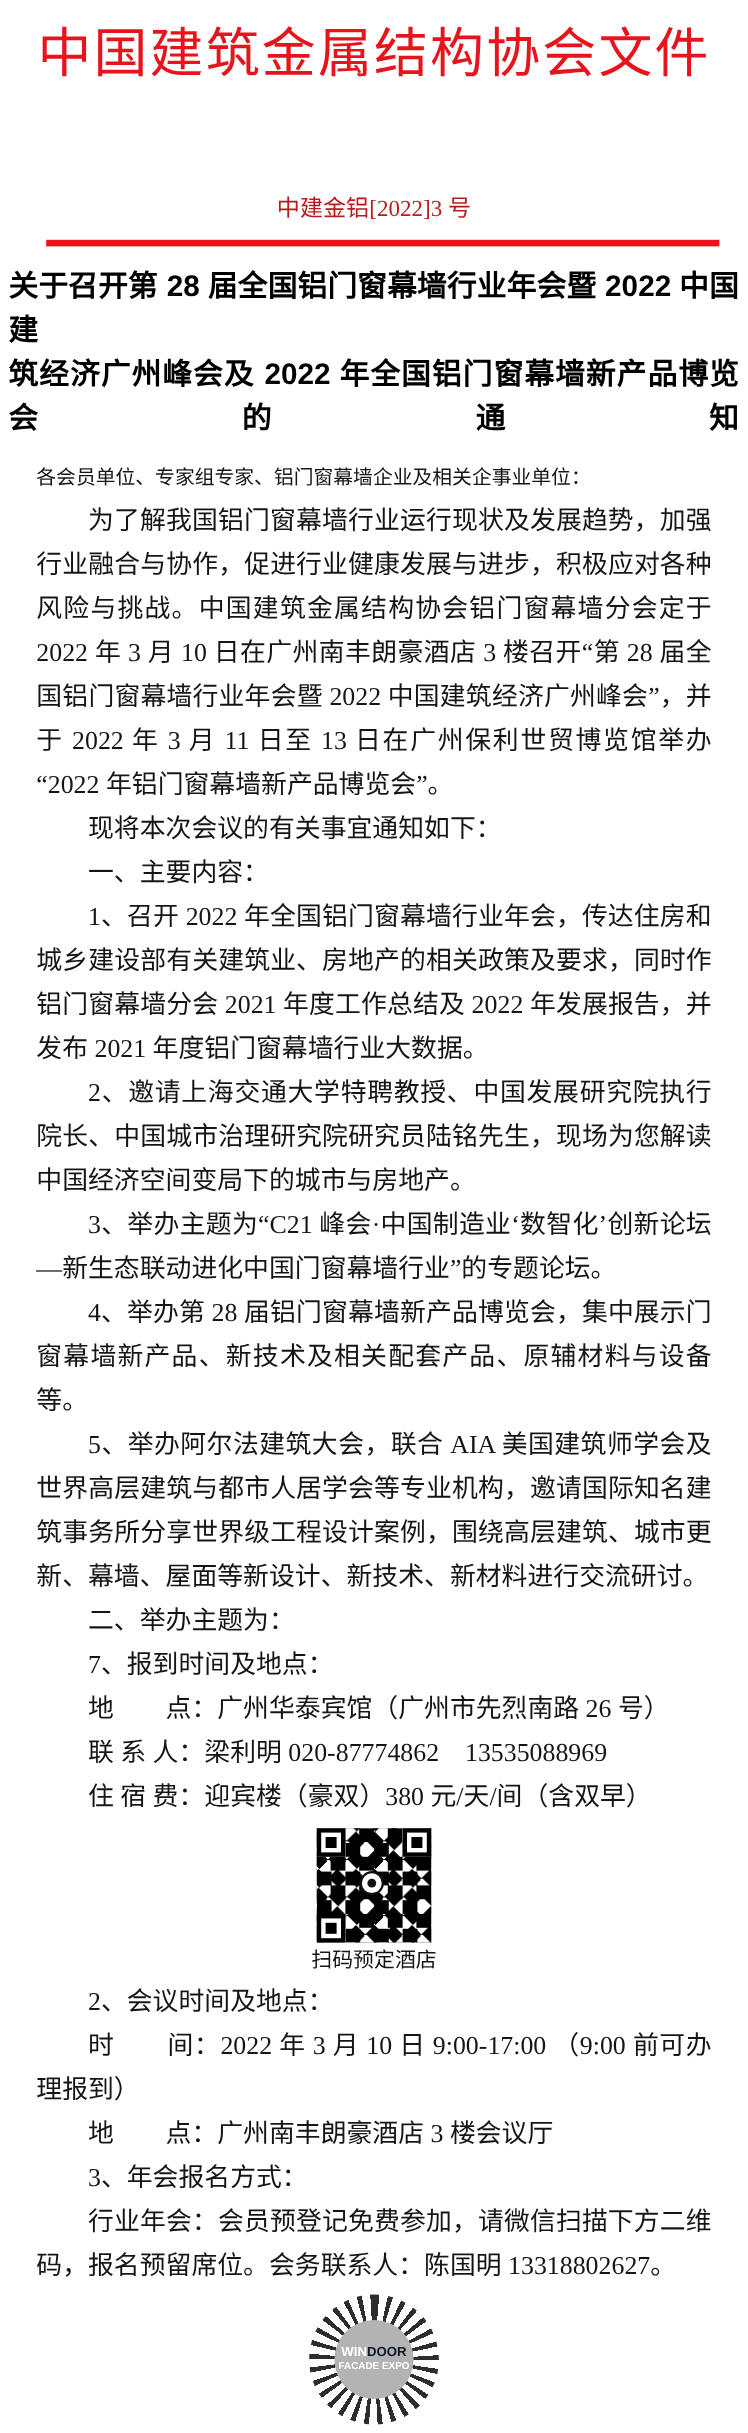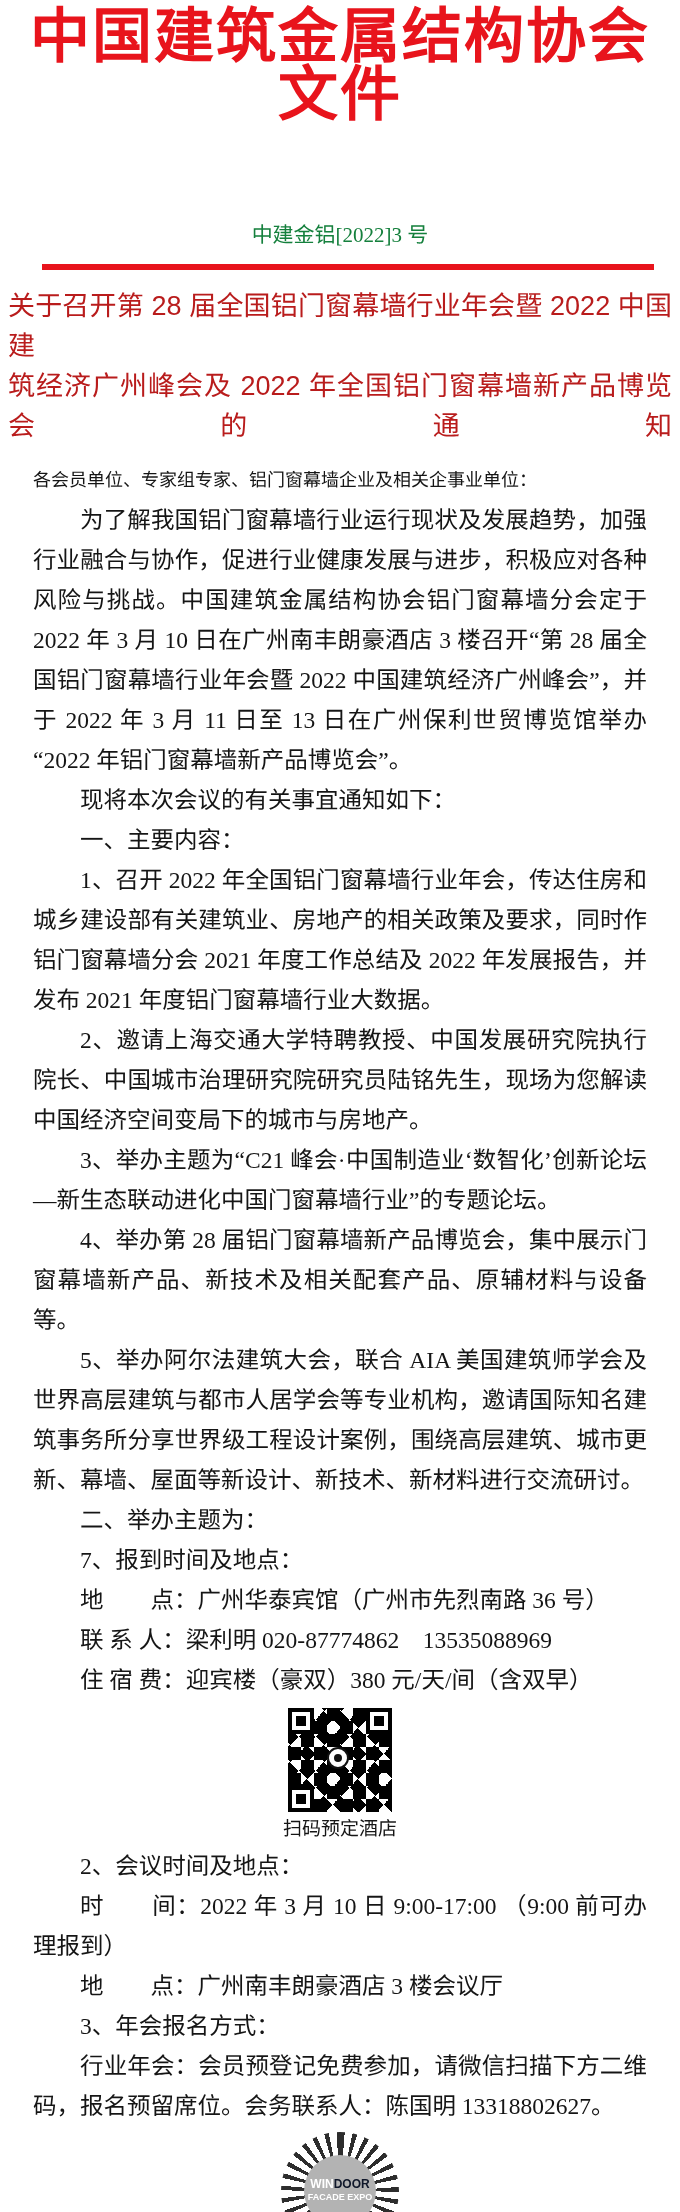--- a/index.html
+++ b/index.html
@@ -3,33 +3,33 @@
 <meta charset="utf-8">
 <style>
   html,body{margin:0;padding:0;background:#ffffff;}
   .page{
     width:680px;min-height:2212px;margin:0 auto;background:#ffffff;
     font-family:"Liberation Serif","DejaVu Serif",serif;
     color:#151515;position:relative;overflow:hidden;
   }
   
   .org-title{
-    margin:0;padding-top:8px;text-align:center;
-    font-size:60px;line-height:58px;font-weight:bold;letter-spacing:2px;
+    margin:0;padding-top:20px;text-align:center;
+    font-size:49px;line-height:58px;font-weight:normal;letter-spacing:2px;
     color:#e8141c;font-family:"Liberation Serif","DejaVu Serif",serif;
   }
   .doc-number{
-    margin-top:96px;text-align:center;font-size:21px;line-height:30px;color:#15803d;
+    margin-top:96px;text-align:center;font-size:21px;line-height:30px;color:#b91c1c;
   }
   .red-rule{
     height:6px;background:#e8141c;margin:14px 26px 0 42px;
   }
   
   .doc-title{
-    margin:16px 8px 0 8px;font-weight:400;color:#b91c1c;
+    margin:16px 8px 0 8px;font-weight:700;color:#000000;
     font-family:"Liberation Sans","DejaVu Sans",sans-serif;
     font-size:27px;line-height:40px;
   }
   .t-line{display:block;text-align:justify;text-align-last:justify;}
   
   .body{margin:14px 33px 0 33px;font-size:23.5px;line-height:40px;text-align:justify;}
   .body p{margin:0;}
   .salutation{white-space:nowrap;font-size:18px;}
   .indent{text-indent:2em;}
   .detail{text-indent:2em;}
@@ -89,21 +89,21 @@
 
     <p class="indent">一、主要内容：</p>
     <p class="indent">1、召开 2022 年全国铝门窗幕墙行业年会，传达住房和城乡建设部有关建筑业、房地产的相关政策及要求，同时作铝门窗幕墙分会 2021 年度工作总结及 2022 年发展报告，并发布 2021 年度铝门窗幕墙行业大数据。</p>
     <p class="indent">2、邀请上海交通大学特聘教授、中国发展研究院执行院长、中国城市治理研究院研究员陆铭先生，现场为您解读中国经济空间变局下的城市与房地产。</p>
     <p class="indent">3、举办主题为“C21 峰会·中国制造业‘数智化’创新论坛—新生态联动进化中国门窗幕墙行业”的专题论坛。</p>
     <p class="indent">4、举办第 28 届铝门窗幕墙新产品博览会，集中展示门窗幕墙新产品、新技术及相关配套产品、原辅材料与设备等。</p>
     <p class="indent">5、举办阿尔法建筑大会，联合 AIA 美国建筑师学会及世界高层建筑与都市人居学会等专业机构，邀请国际知名建筑事务所分享世界级工程设计案例，围绕高层建筑、城市更新、幕墙、屋面等新设计、新技术、新材料进行交流研讨。</p>
 
     <p class="indent">二、举办主题为：</p>
     <p class="indent">7、报到时间及地点：</p>
-    <p class="detail">地　　点：广州华泰宾馆（广州市先烈南路 36 号）</p>
+    <p class="detail">地　　点：广州华泰宾馆（广州市先烈南路 26 号）</p>
     <p class="detail">联 系 人：梁利明 020-87774862　13535088969</p>
     <p class="detail">住 宿 费：迎宾楼（豪双）380 元/天/间（含双早）</p>
 
     <div class="qr-square">
       <span class="qr-finder tl"></span>
       <span class="qr-finder tr"></span>
       <span class="qr-finder bl"></span>
       <span class="qr-logo"></span>
     </div>
     <p class="qr-caption">扫码预定酒店</p>

